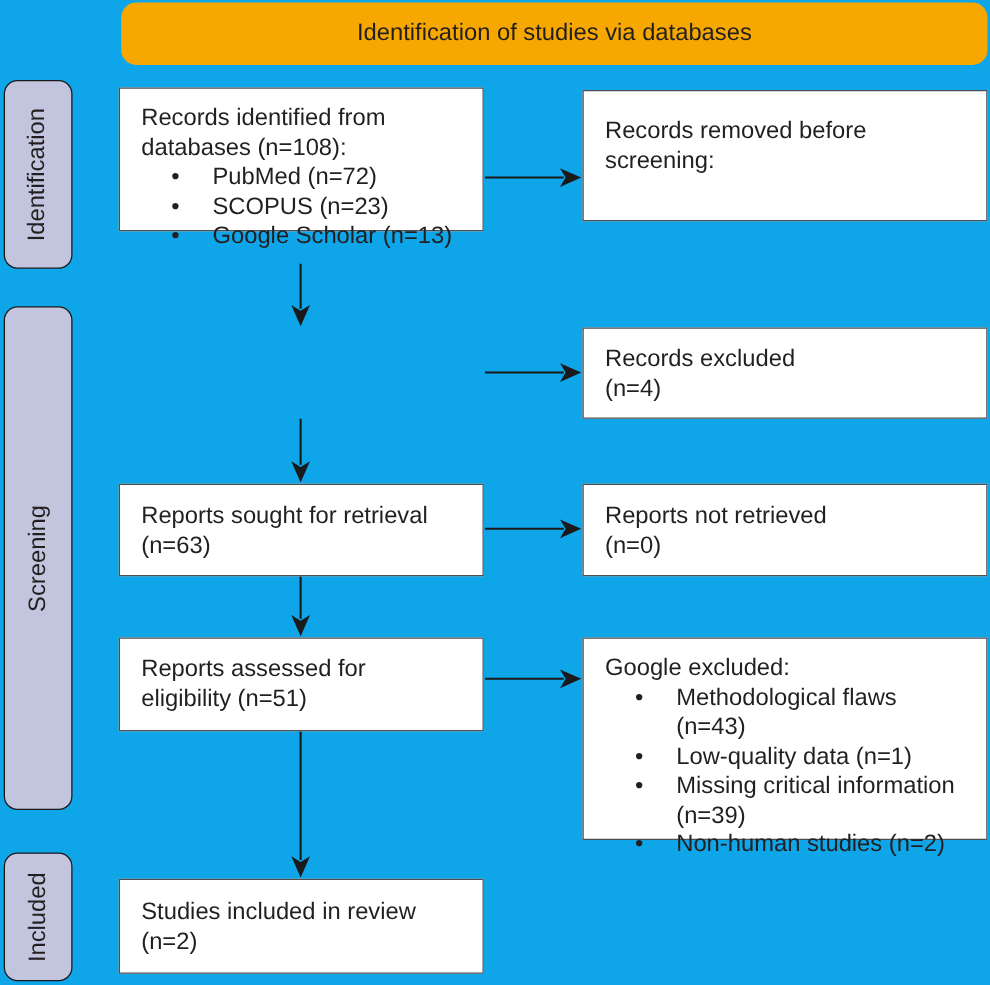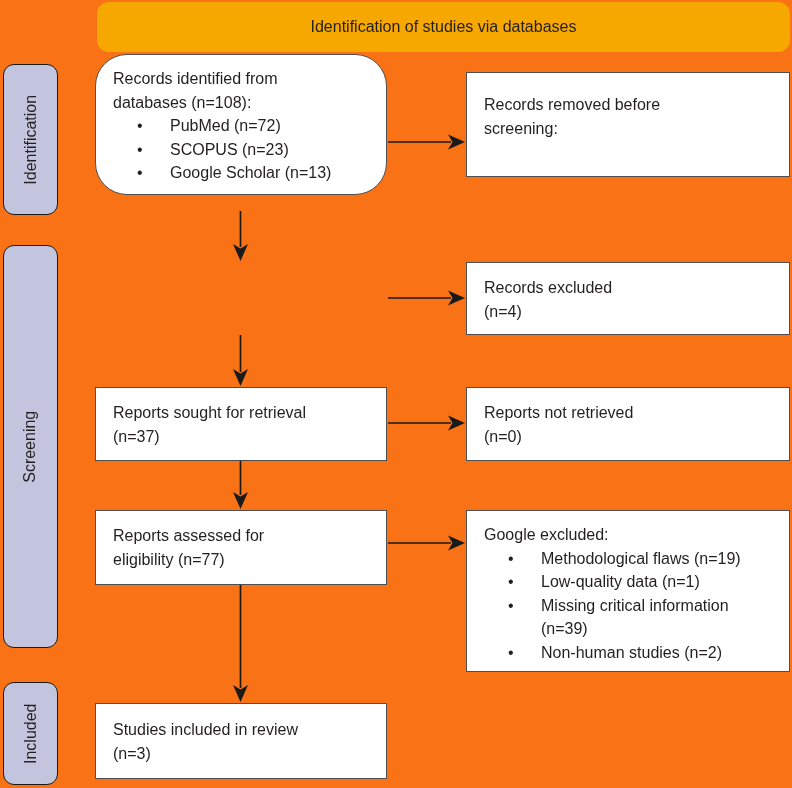--- a/index.html
+++ b/index.html
@@ -1,23 +1,23 @@
 <!DOCTYPE html>
 <html style="--banner-bg: #F6A800; --stage-bg: #C3C4DD; --stage-border: #1A1A1A; --box-border: #4F4F51; --arrow: #1A1A1A; --text: #231F20;"><head>
 <meta charset="utf-8">
 <style>
   html, body { margin: 0; padding: 0; background: #ffffff; }
   .stage-canvas {
     position: relative;
     width: 792px;
     height: 788px;
-    background: #f97316;
+    background: #0ea5e9;
     font-family: "Liberation Sans", "DejaVu Sans", sans-serif;
     color: var(--text, #231F20);
-    font-size: 16px;
+    font-size: 19px;
     line-height: 23.5px;
     overflow: hidden;
   }
 
   
   .banner {
     position: absolute;
     left: 97px; top: 2px;
     width: 693px; height: 50px;
     background: var(--banner-bg, #F6A800);
@@ -48,21 +48,21 @@
   
   .fbox {
     position: absolute;
     background: #ffffff;
     border: 1.6px solid var(--box-border, #4F4F51);
     box-sizing: border-box;
     padding: 12px 12px 8px 17px;
   }
   .col-main  { left: 95px;  width: 292px; }
   .col-right { left: 466px; width: 324px; }
-  .b1 { top: 54px;  height: 141px; border-radius: 32px; }
+  .b1 { top: 70px;  height: 115px; }
   .b2 { top: 262px; height: 73px;  padding-top: 13px; }
   .b3 { top: 387px; height: 74px;  padding-top: 13px; }
   .b4 { top: 510px; height: 75px;  padding-top: 13px; }
   .b5 { top: 703px; height: 76px;  padding-top: 14px; }
   .r1 { top: 72px;  height: 105px; padding-top: 20px; }
   .r2 { top: 262px; height: 73px;  padding-top: 13px; }
   .r3 { top: 387px; height: 74px;  padding-top: 13px; }
   .r4 { top: 510px; height: 162px; }
 
   .box-text { white-space: pre-line; }
@@ -146,51 +146,51 @@
     <ul class="bullets">
       <li>PubMed (n=72)</li>
       <li>SCOPUS (n=23)</li>
       <li>Google Scholar (n=13)</li>
     </ul>
   </div>
 
 
   <div class="fbox col-main b3">
     <div class="box-text">Reports sought for retrieval
-(n=37)</div>
+(n=63)</div>
   </div>
 
   <div class="fbox col-main b4">
     <div class="box-text">Reports assessed for
-eligibility (n=77)</div>
+eligibility (n=51)</div>
   </div>
 
   <div class="fbox col-main b5">
     <div class="box-text">Studies included in review
-(n=3)</div>
+(n=2)</div>
   </div>
 
   <div class="fbox col-right r1">
     <div class="box-text">Records removed before
 screening:</div>
   </div>
 
   <div class="fbox col-right r2">
     <div class="box-text">Records excluded
 (n=4)</div>
   </div>
 
   <div class="fbox col-right r3">
     <div class="box-text">Reports not retrieved
 (n=0)</div>
   </div>
 
   <div class="fbox col-right r4">
     <div class="box-text">Google excluded:</div>
     <ul class="bullets">
-      <li>Methodological flaws (n=19)</li>
+      <li>Methodological flaws (n=43)</li>
       <li>Low-quality data (n=1)</li>
       <li>Missing critical information (n=39)</li>
       <li>Non-human studies (n=2)</li>
     </ul>
   </div>
 
 </div>
 
 </body></html>

